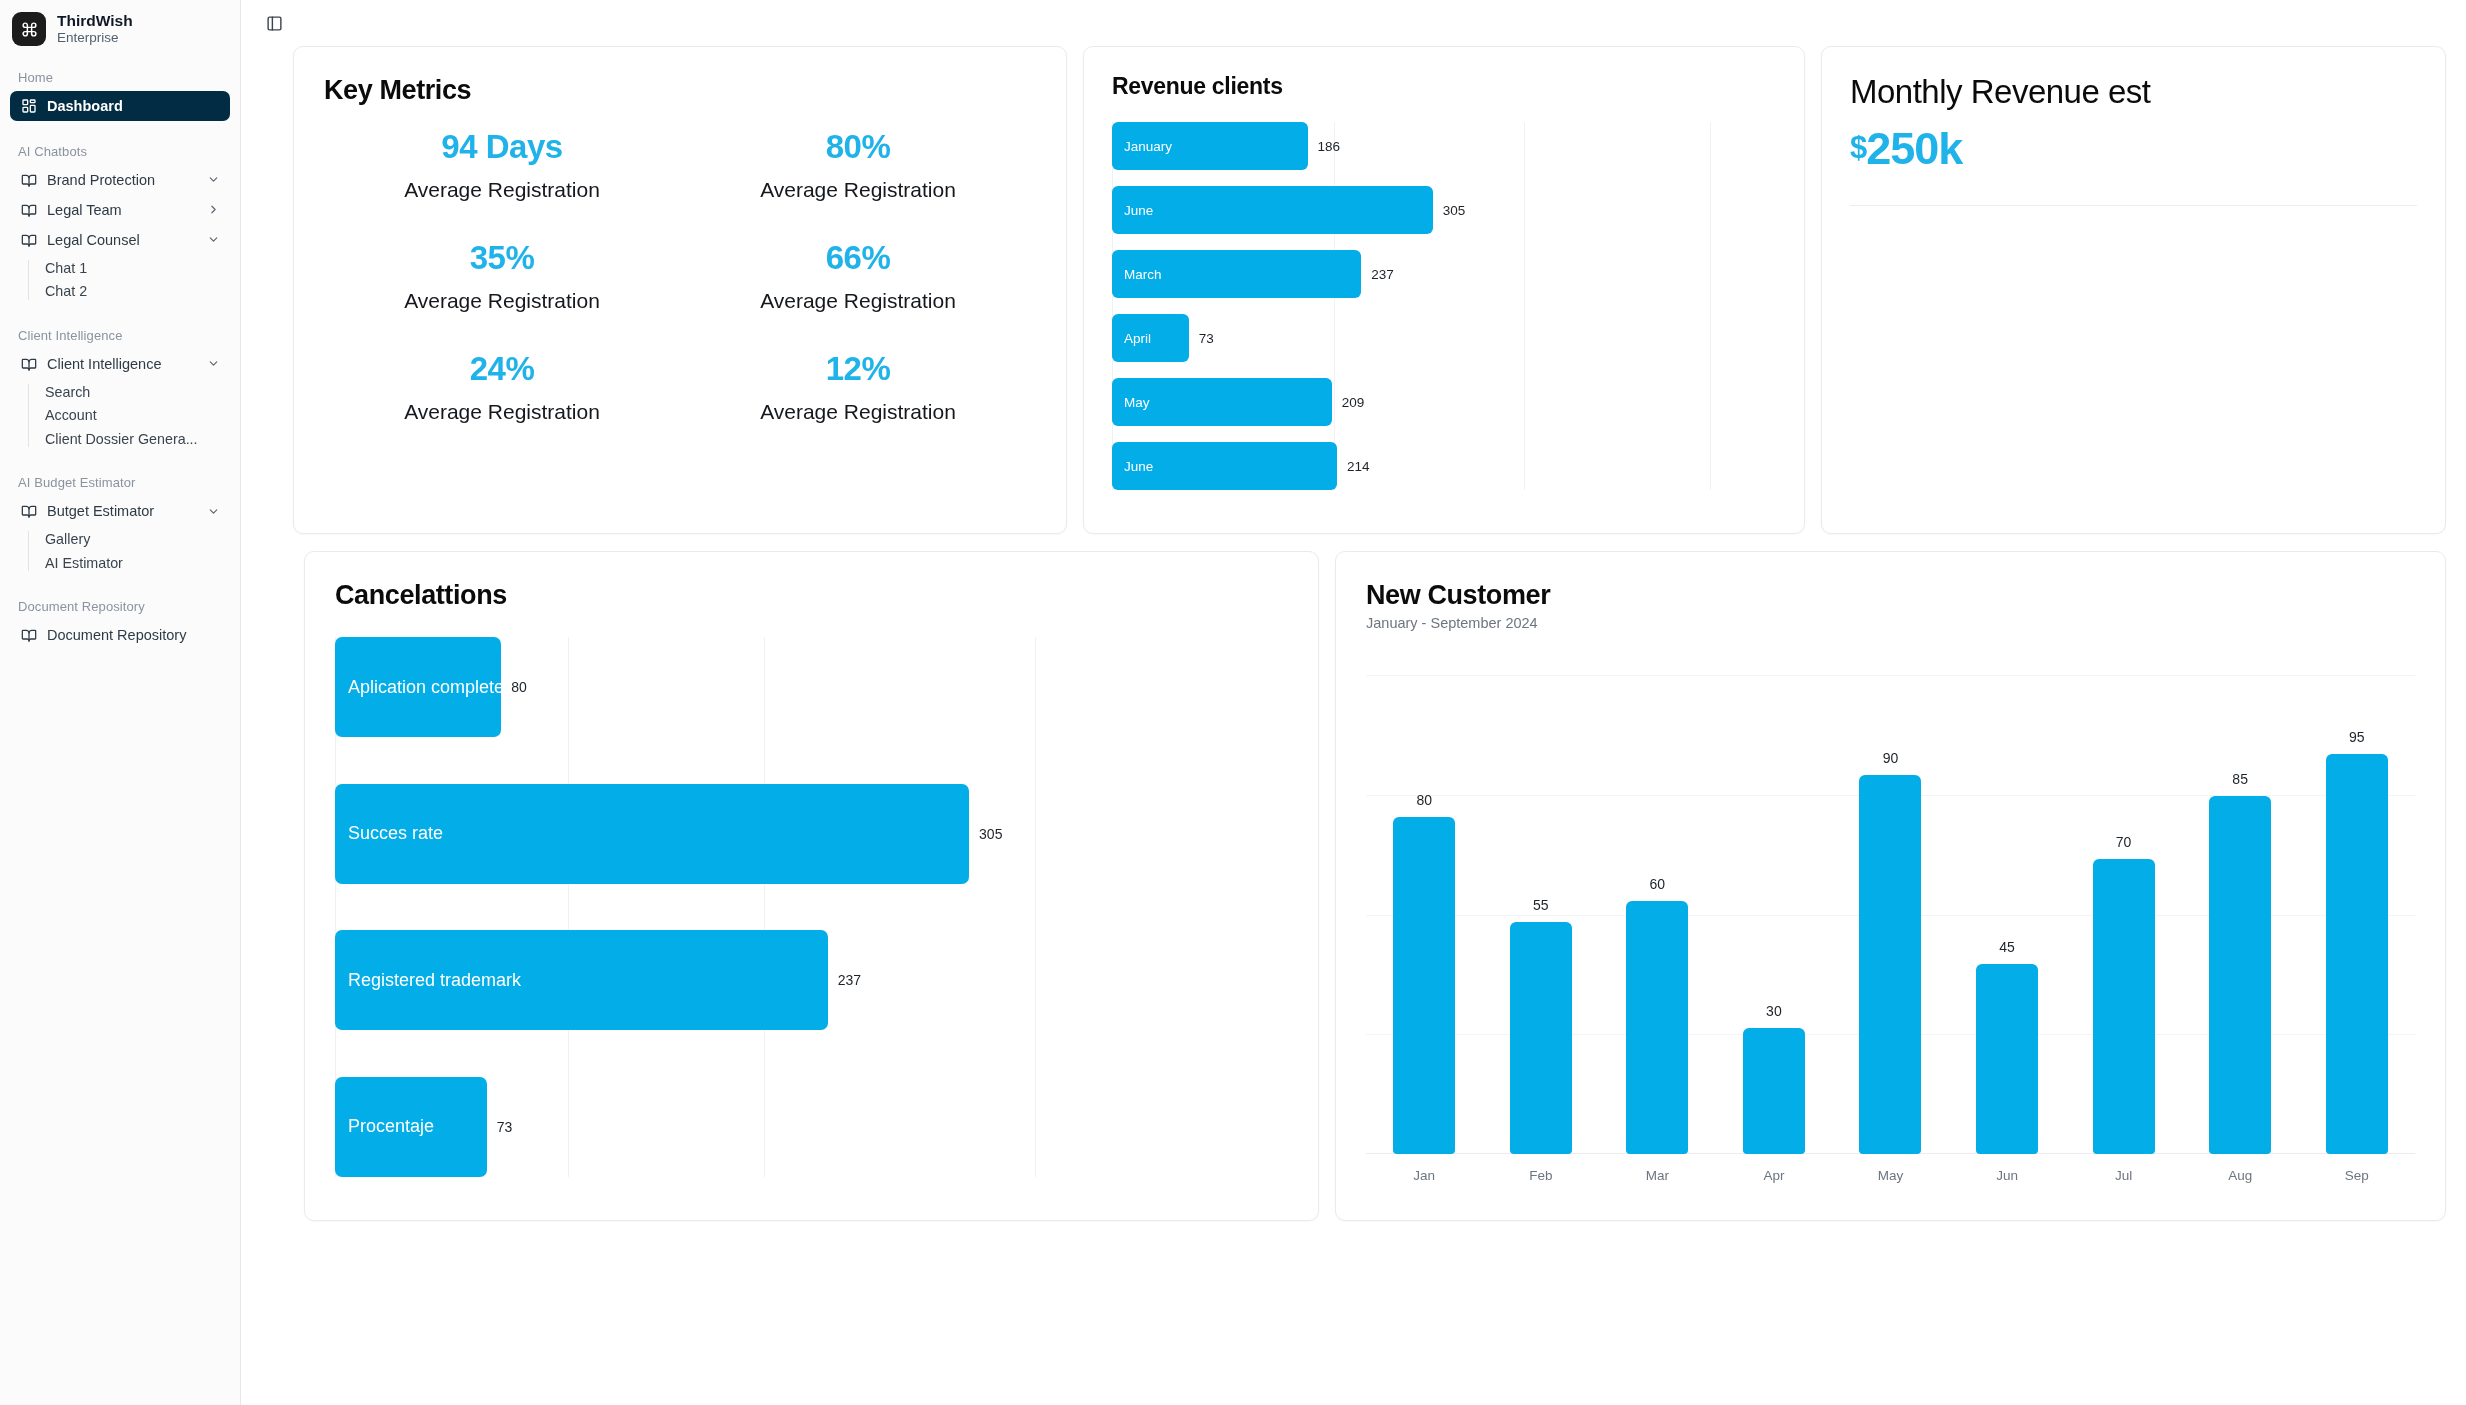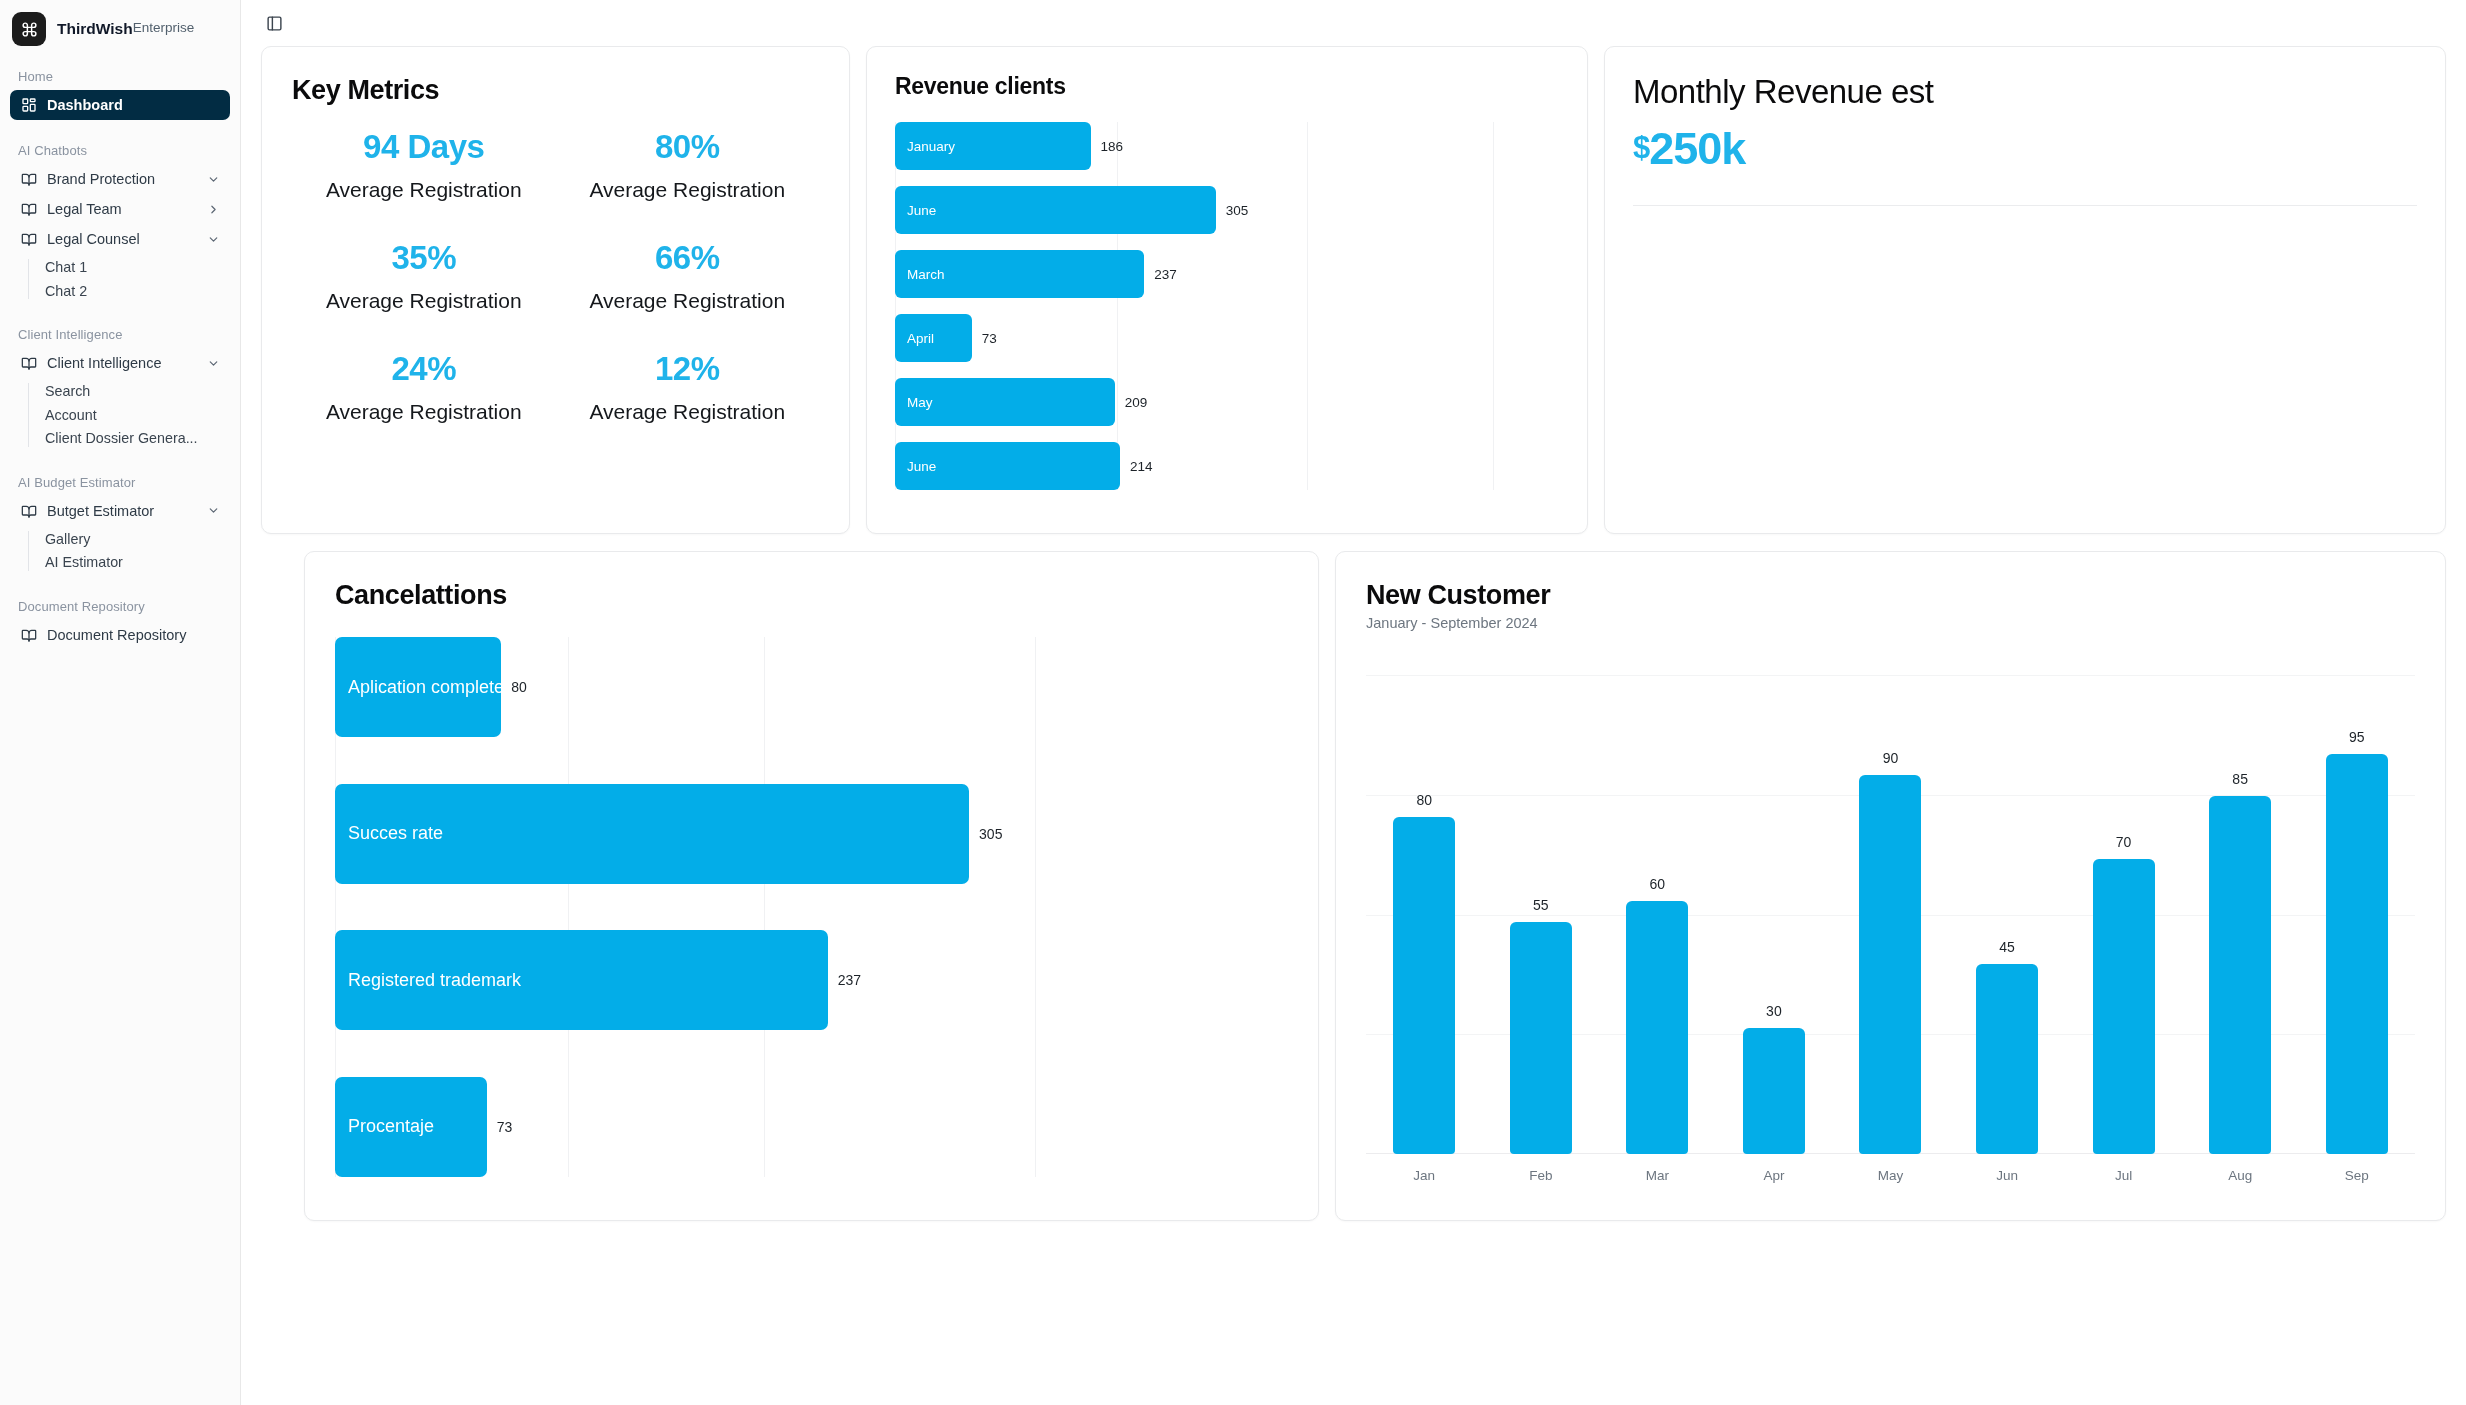--- a/index.html
+++ b/index.html
@@ -20,21 +20,21 @@
     overflow: hidden;
   }
   .brand { display: flex; align-items: center; gap: 11px; padding: 12px 12px 10px 12px; }
   .brand-logo {
     width: 34px; height: 34px; border-radius: 9px;
     background: #1c1c1c; color: #ffffff;
     display: flex; align-items: center; justify-content: center;
     font-size: 18px; line-height: 1;
     flex: 0 0 auto;
   }
-  .brand-text { display: flex; flex-direction: row; justify-content: flex-end; }
+  .brand-text { display: flex; flex-direction: column; justify-content: flex-end; }
   .brand-name { font-size: 15.5px; font-weight: 700; color: #101828; line-height: 1.15; }
   .brand-sub { font-size: 13.5px; color: #52606d; line-height: 1.25; }
 
   .nav { padding: 0 10px; }
   .nav-section-label {
     font-size: 13px; color: #8a93a0; padding: 13px 8px 6px 8px; letter-spacing: .1px;
   }
   .nav-item {
     display: flex; align-items: center; gap: 10px;
     height: 30px; padding: 0 10px; border-radius: 7px;
@@ -76,21 +76,21 @@
   .card {
     background: #ffffff; border: 1px solid #e9eaec; border-radius: 10px;
     box-shadow: 0 1px 2px rgba(16,24,40,.03);
   }
 
   .card-title { font-size: 27px; font-weight: 700; color: #0b0b0c; letter-spacing: -.4px; }
   .card-title-sm { font-size: 23px; font-weight: 700; color: #0b0b0c; letter-spacing: -.3px; }
   .card-sub { font-size: 14.5px; color: #6d7680; margin-top: 4px; }
 
   
-  .card-key { width: 589px; min-height: 488px; padding: 28px 30px 30px 30px; }
+  .card-key { width: 774px; min-height: 488px; padding: 28px 30px 30px 30px; margin-left: 32px; }
   .metrics-grid {
     display: grid; grid-template-columns: 1fr 1fr; row-gap: 37px;
     margin-top: 22px;
   }
   .metric { text-align: center; }
   .metric-value { font-size: 33px; font-weight: 700; color: #1fb3ea; letter-spacing: -.5px; }
   .metric-label { font-size: 21px; color: #15181c; margin-top: 12px; }
 
   
   .card-rev { width: 722px; min-height: 488px; padding: 26px 28px 24px 28px; }

